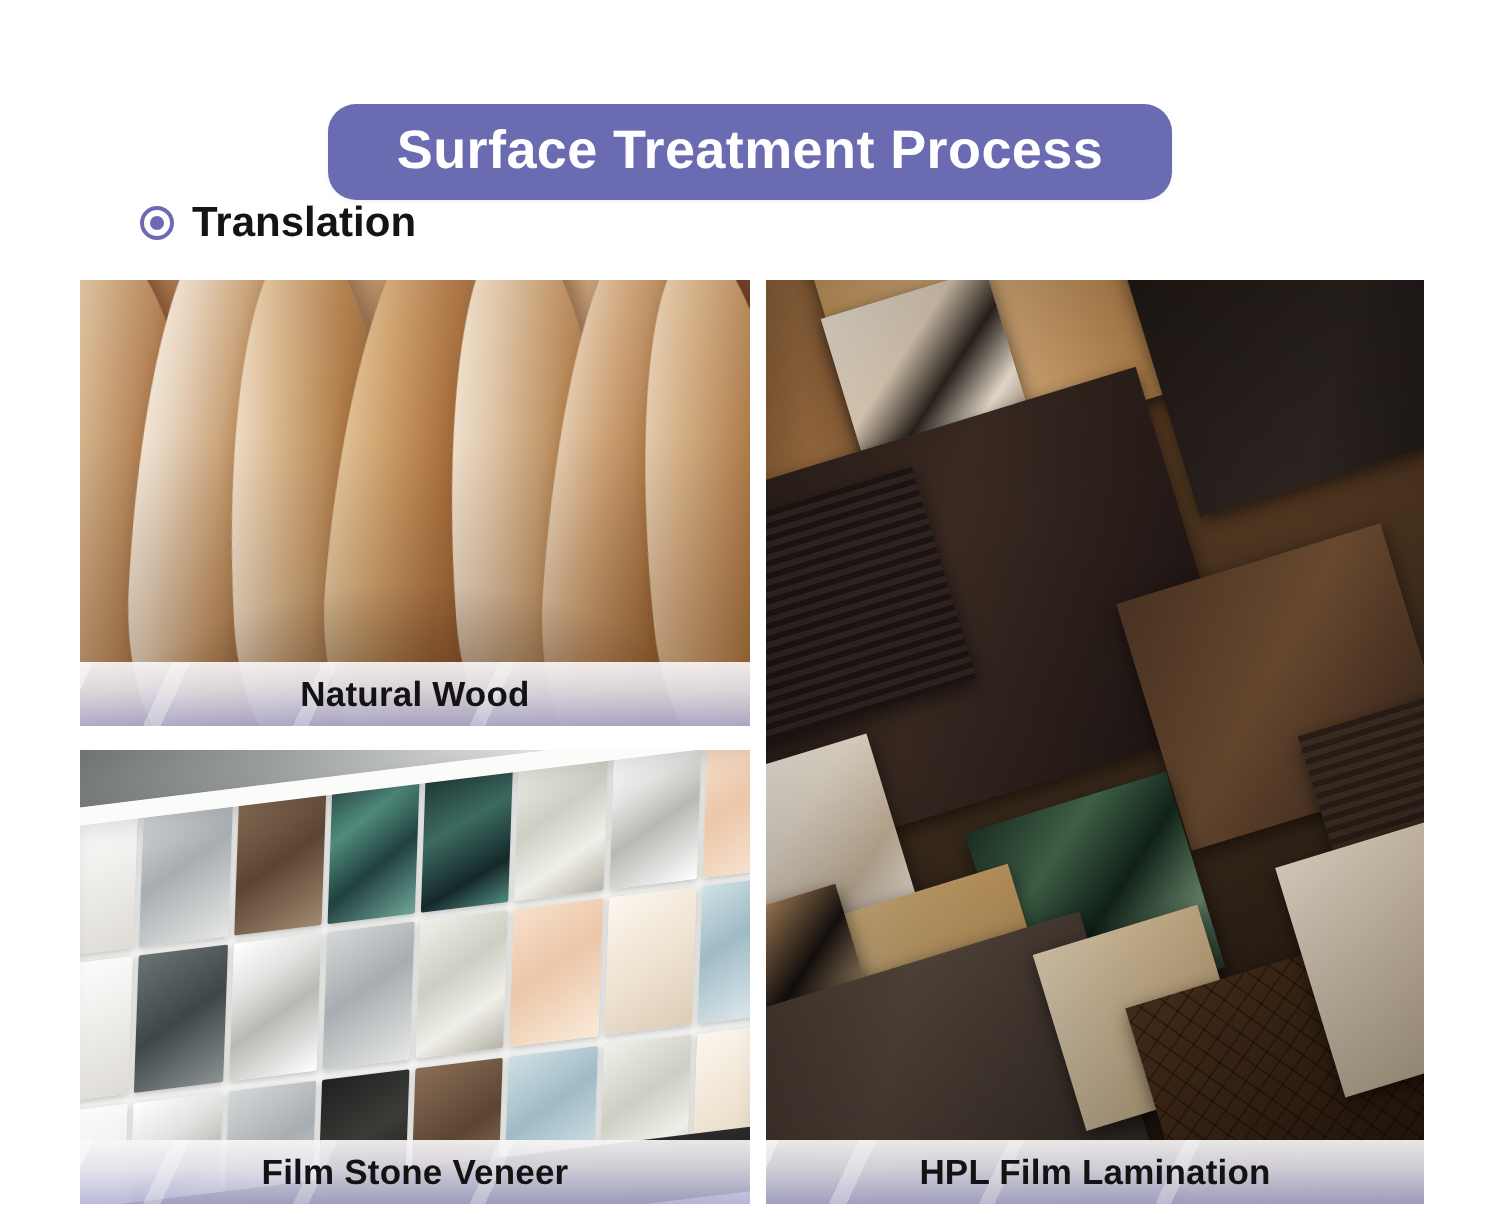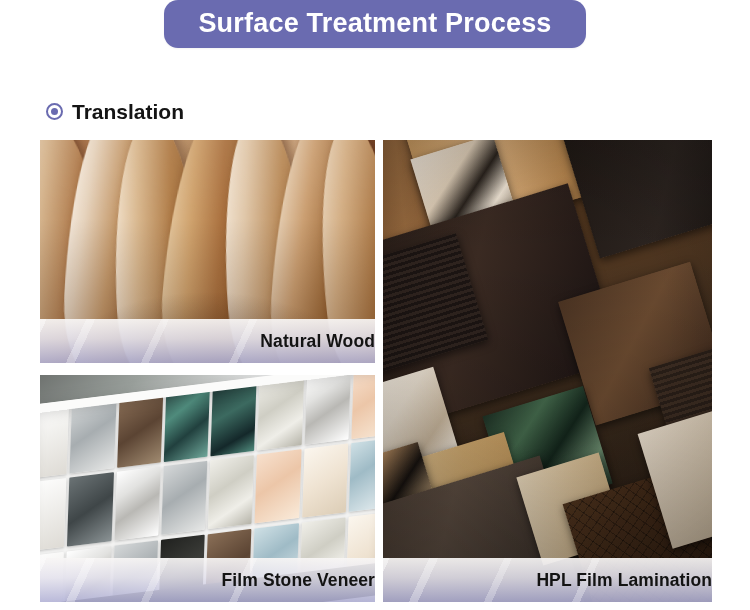--- a/index.html
+++ b/index.html
@@ -14,21 +14,21 @@
     font-family: "Liberation Sans", sans-serif;
     overflow: hidden;
     position: relative;
   }
 
   
   .banner-row {
     width: 750px;
     height: 100px;
     display: flex;
-    align-items: flex-start;
+    align-items: flex-end;
     justify-content: center;
     padding-top: 0;
     box-sizing: border-box;
   }
   .banner {
     background: #6a6bb0;
     color: #ffffff;
     border-radius: 14px;
     padding: 9px 34px 11px 34px;
     font-size: 27px;
@@ -37,21 +37,21 @@
     line-height: 1.05;
     white-space: nowrap;
     box-shadow: 0 1px 2px rgba(0,0,0,.05);
   }
 
   
   .section-label {
     display: flex;
     align-items: center;
     gap: 9px;
-    padding-left: 46px;
+    padding-left: 70px;
     height: 30px;
     margin-top: -4px;
   }
   .radio-icon {
     width: 17px;
     height: 17px;
     border-radius: 50%;
     border: 2.5px solid #6a6bb0;
     box-sizing: border-box;
     display: inline-flex;
@@ -99,24 +99,24 @@
   .photo {
     position: absolute;
     inset: 0;
     overflow: hidden;
   }
   .caption {
     position: absolute;
     left: 0;
     right: 0;
     bottom: 0;
-    height: 44px;
+    height: 32px;
     display: flex;
     align-items: center;
-    justify-content: flex-end;
+    justify-content: center;
     font-size: 17.5px;
     font-weight: 600;
     color: #131313;
     background: linear-gradient(to bottom, rgba(248,246,245,.93) 0%, rgba(229,227,238,.88) 45%, rgba(178,178,216,.86) 100%);
     letter-spacing: .1px;
     z-index: 5;
   }
   .caption::before {
     
     content: "";

